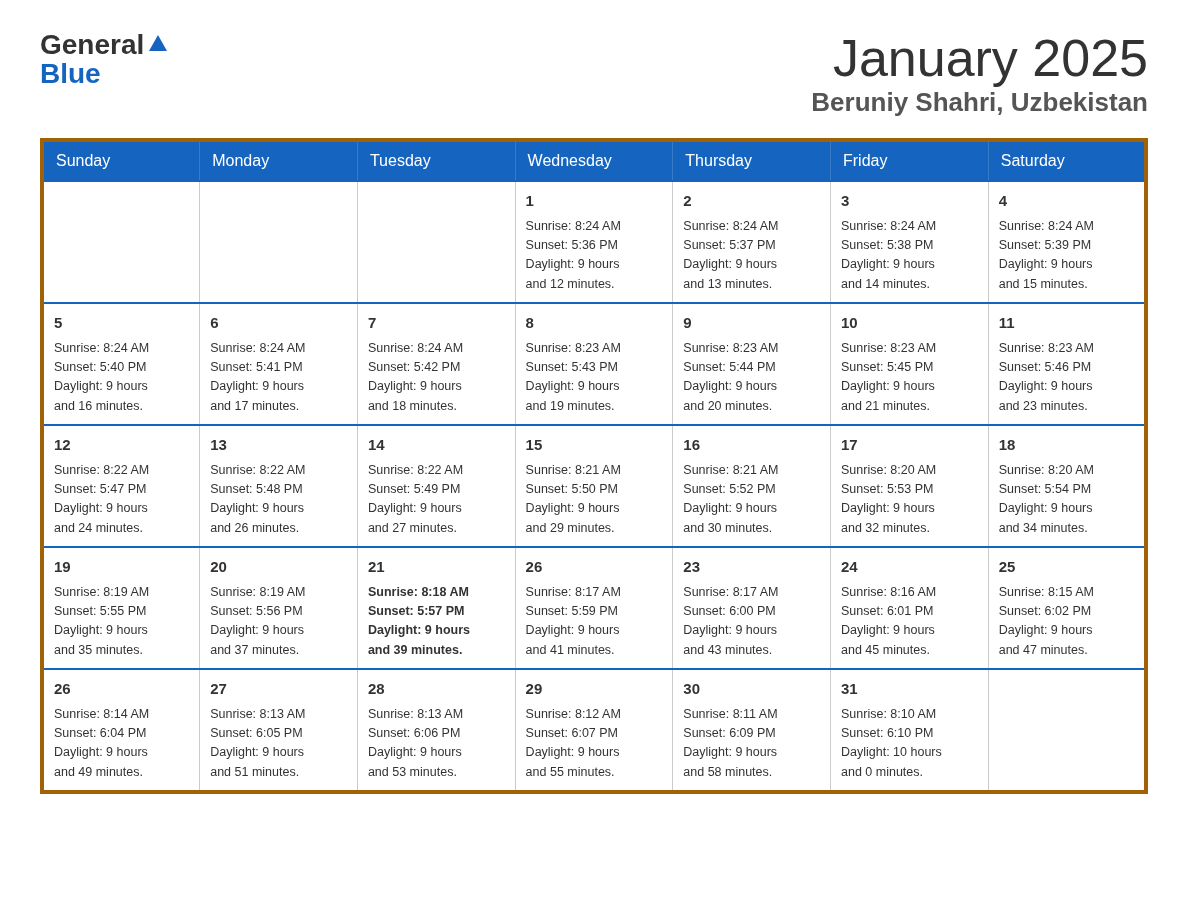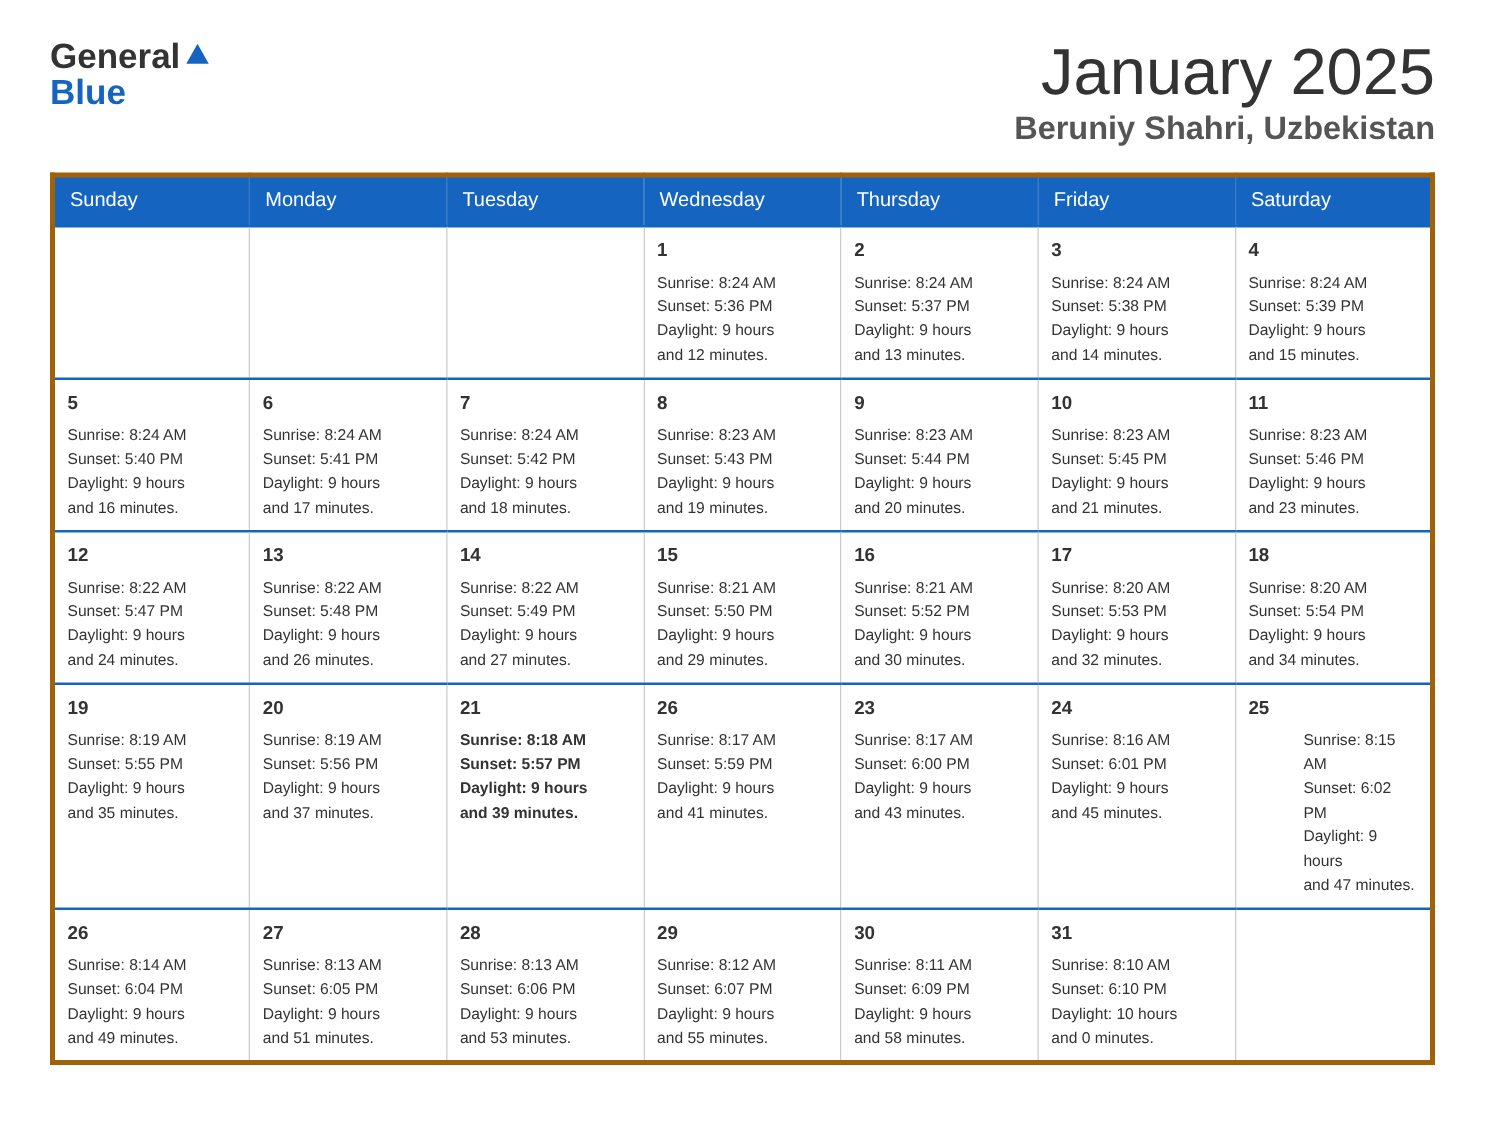--- a/index.html
+++ b/index.html
@@ -299,21 +299,21 @@
         </td>
         <td>
           <span class="day-number">24</span>
           <div class="day-info" style="white-space: pre-line;">Sunrise: 8:16 AM
 Sunset: 6:01 PM
 Daylight: 9 hours
 and 45 minutes.</div>
         </td>
         <td>
           <span class="day-number">25</span>
-          <div class="day-info" style="white-space: pre-line; margin-left: 44px;">Sunrise: 8:15 AM
+          <div class="day-info" style="white-space: pre-line;">Sunrise: 8:15 AM
 Sunset: 6:02 PM
 Daylight: 9 hours
 and 47 minutes.</div>
         </td>
       </tr>
       <tr>
         <td>
           <span class="day-number">26</span>
           <div class="day-info" style="white-space: pre-line;">Sunrise: 8:14 AM
 Sunset: 6:04 PM

